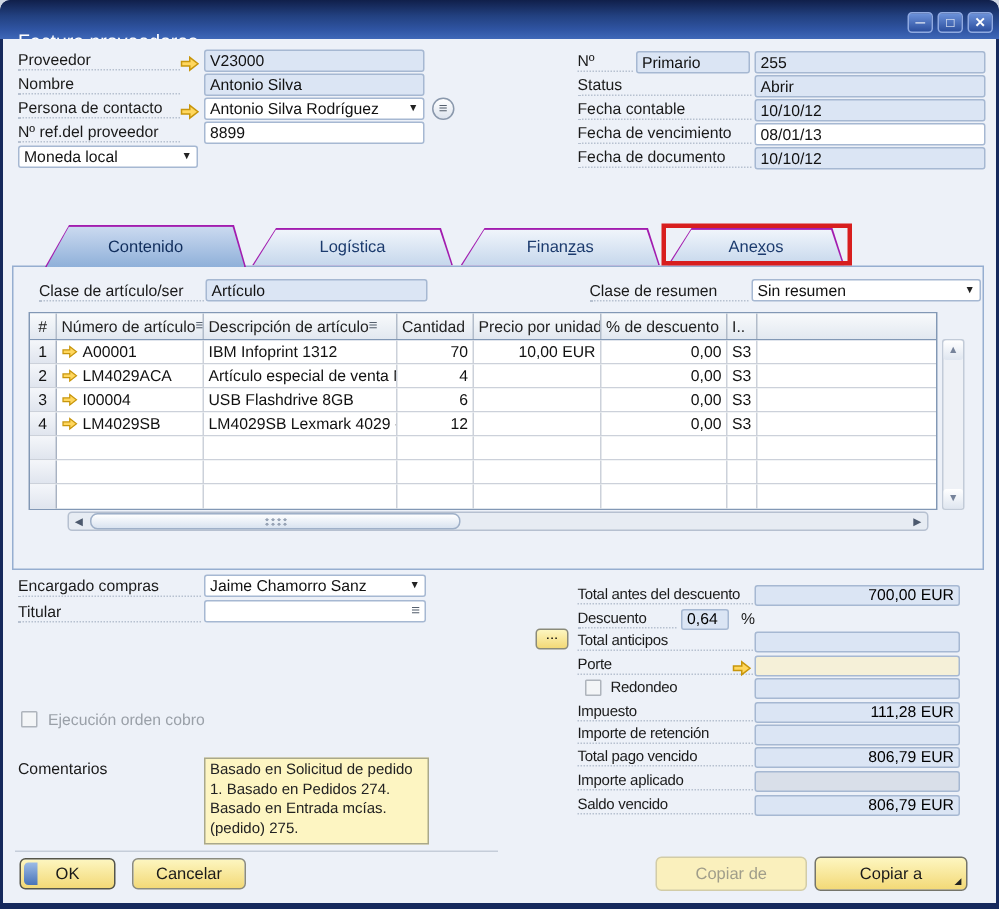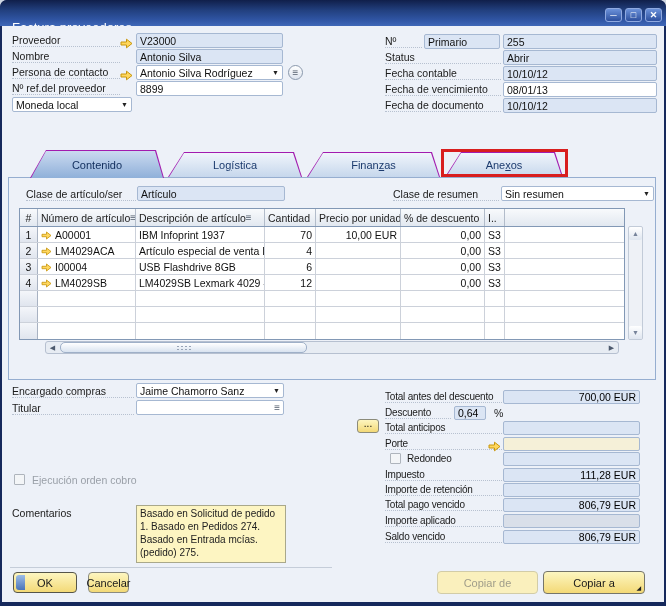--- a/index.html
+++ b/index.html
@@ -244,21 +244,21 @@
           <div class="cell c-num rownum">
               <span>1</span>
             </div>
           <div class="cell c-art">
               <span class="rowarrow"><svg width="11" height="9" viewBox="0 0 13 11">
                   <path d="M1 4 H6.5 V1.2 L12 5.5 L6.5 9.8 V7 H1 Z" fill="#FFD75E" stroke="#C8960C"></path>
                 </svg></span>
               <span>A00001</span>
             </div>
           <div class="cell c-desc">
-              <span>IBM Infoprint 1937</span>
+              <span>IBM Infoprint 1312</span>
             </div>
           <div class="cell c-qty right">
               <span>70</span>
             </div>
           <div class="cell c-price right">
               <span>10,00 EUR</span>
             </div>
           <div class="cell c-disc right">
               <span>0,00</span>
             </div>
@@ -500,21 +500,21 @@
       <div class="tfld">
           <span>806,79 EUR</span>
         </div>
       </div>
 
     <div class="sep"></div>
     <div class="btn" style="left:11px;top:546px;width:64px;height:21px">
       <span class="okstrip"></span>
         <span>OK</span>
       </div>
-    <div class="btn" style="left:86px;top:546px;width:41px;height:21px;border-color:#8b8b7f">
+    <div class="btn" style="left:86px;top:546px;width:76px;height:21px;border-color:#8b8b7f">
       <span>Cancelar</span>
       </div>
     <div class="btn disabled" style="left:435px;top:545px;width:101px;height:23px">
       <span>Copiar de</span>
       </div>
     <div class="btn" style="left:541px;top:545px;width:102px;height:23px;border-color:#75756a">
       <span>Copiar a</span>
       <span class="cornertri">◢</span>
       </div>
 

